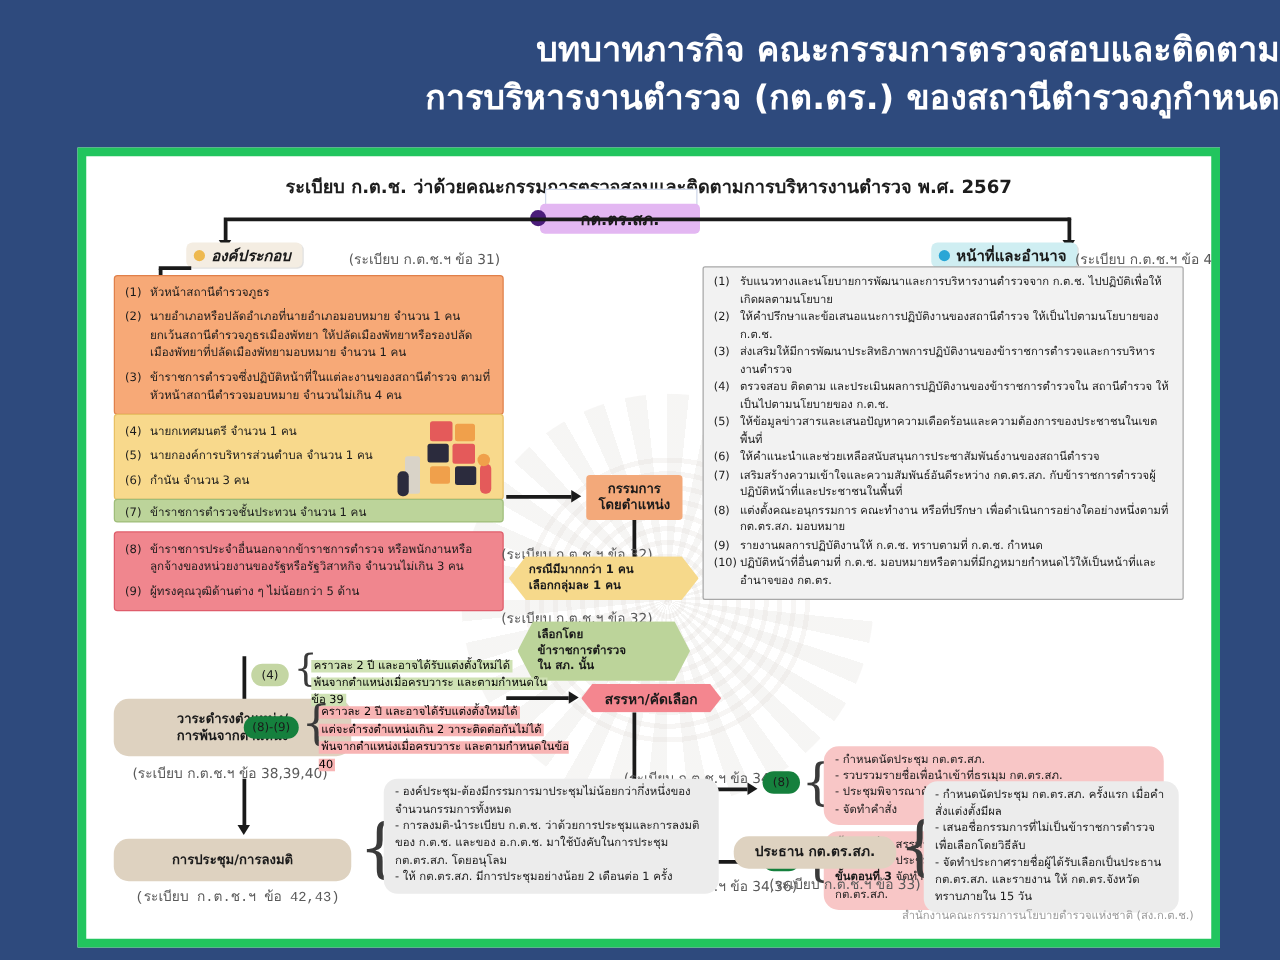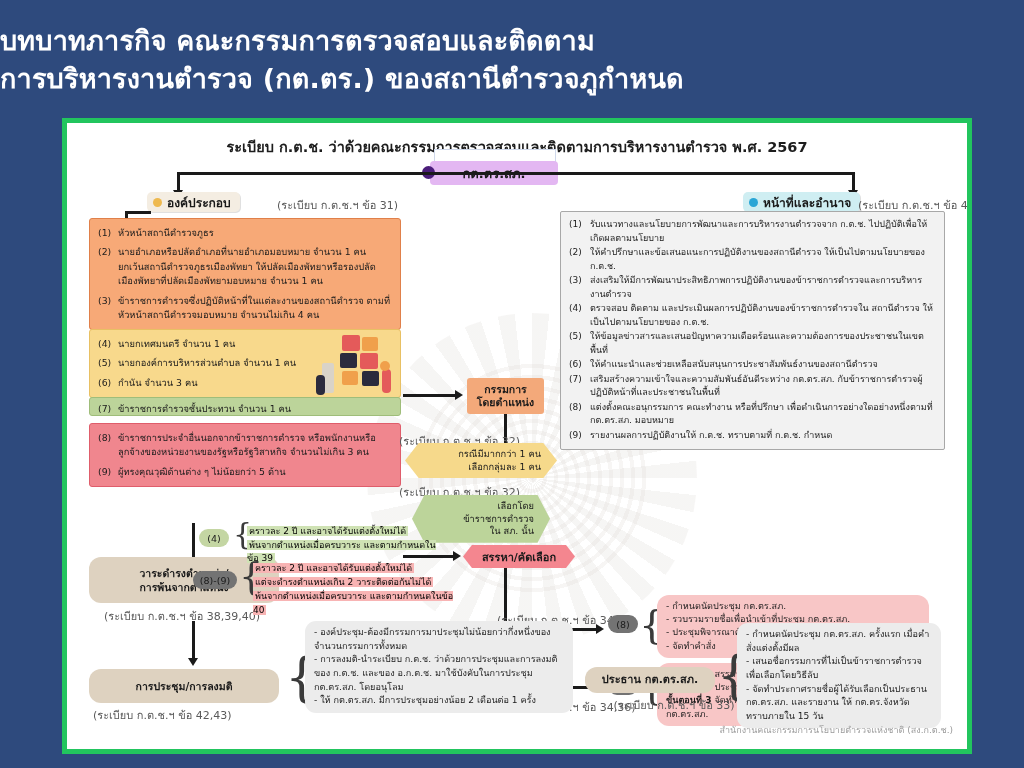--- a/index.html
+++ b/index.html
@@ -4,30 +4,30 @@
 <style>
   html,body{margin:0;padding:0;}
   body{
     width:1024px;height:768px;overflow:hidden;
     background:#2e4a7d;
     font-family:"DejaVu Sans","Liberation Sans",sans-serif;
   }
   .slide{position:relative;width:1024px;height:768px;}
 
   
-  .title-wrap{position:absolute;left:0;top:22px;width:1024px;text-align:left;}
+  .title-wrap{position:absolute;left:0;top:22px;width:1024px;text-align:right;}
   .title-line{
     color:#ffffff;font-size:27px;font-weight:bold;line-height:1.42;
     letter-spacing:.2px;
   }
 
   
   .canvas{
     position:absolute;left:62px;top:118px;width:900px;height:626px;
-    background:#ffffff;border:5px solid #22c55e;overflow:hidden;
+    background:#ffffff;border:7px solid #22c55e;overflow:hidden;
   }
   .watermark{
     position:absolute;left:300px;top:190px;width:330px;height:330px;
     border-radius:50%;
     background:
       radial-gradient(circle at 50% 50%, rgba(215,210,205,.30) 0 2px, transparent 2px),
       repeating-conic-gradient(from 0deg, rgba(205,198,192,.22) 0deg 6deg, rgba(255,255,255,0) 6deg 12deg);
     opacity:.75;pointer-events:none;
   }
   .watermark:after{
@@ -64,21 +64,21 @@
   .arrow-dn{position:absolute;width:0;height:0;border-left:5px solid transparent;border-right:5px solid transparent;border-top:8px solid #1a1a1a;}
 
   
   .pill{
     position:absolute;height:20px;border-radius:5px;
     display:flex;align-items:center;padding:0 9px 0 20px;
     font-size:12px;font-weight:bold;color:#1a1a1a;
     box-shadow:1px 1px 0 rgba(0,0,0,.12);
   }
   .pill .bullet{position:absolute;left:6px;top:6px;width:9px;height:9px;border-radius:50%;}
-  .pill-org{left:80px;top:69px;background:#f4ede2;}
+  .pill-org{left:80px;top:69px;background:#f4ede2;font-style:italic;}
   .pill-org .bullet{background:#eeb94f;}
   .pill-duty{left:676px;top:69px;background:#cfeef2;}
   .pill-duty .bullet{background:#2aa6d6;}
 
   
   .comp{position:absolute;left:22px;width:312px;box-sizing:border-box;
         font-size:9.3px;line-height:1.55;color:#1b1b1b;padding:7px 8px;}
   .comp ol{margin:0;padding:0;list-style:none;}
   .comp li{margin:0 0 5px 0;padding-left:20px;position:relative;}
   .comp li:last-child{margin-bottom:0;}
@@ -105,21 +105,21 @@
 
   
   .mid-orange{
     position:absolute;left:400px;top:255px;width:77px;height:36px;
     background:#f3a97a;border-radius:3px;
     display:flex;flex-direction:column;align-items:center;justify-content:center;
     font-size:10.5px;font-weight:bold;color:#1a1a1a;line-height:1.25;
   }
   
   .hexnote{
-    position:absolute;text-align:right;font-size:9.3px;font-weight:normal;
+    position:absolute;text-align:left;font-size:9.3px;font-weight:bold;
     color:#1a1a1a;line-height:1.35;padding:5px 16px;
     clip-path:polygon(9% 0,91% 0,100% 50%,91% 100%,9% 100%,0 50%);
   }
   .hex-y{left:338px;top:320px;width:120px;background:#f6d98b;}
   .hex-g{left:345px;top:372px;width:106px;background:#bcd49a;}
 
   
   .lozenge{
     position:absolute;display:flex;align-items:center;justify-content:center;
     background:#f4868f;color:#1a1a1a;font-size:11px;font-weight:bold;
@@ -127,21 +127,21 @@
   }
   .lz-recruit{left:396px;top:422px;width:112px;height:23px;}
   .lz-step{left:407px;top:521px;width:82px;height:22px;}
 
   
   .circ{
     position:absolute;border-radius:50%;display:flex;align-items:center;justify-content:center;
     font-size:9.5px;color:#1a1a1a;
   }
   .circ-green{background:#c4d6a3;width:30px;height:18px;border-radius:9px;}
-  .circ-pink{background:#737373;width:30px;height:18px;border-radius:9px;}
+  .circ-pink{background:#15803d;width:30px;height:18px;border-radius:9px;}
 
   
   .bubble{
     position:absolute;background:#f8c6c6;border-radius:12px;
     font-size:9.1px;line-height:1.45;color:#1b1b1b;padding:5px 9px;box-sizing:border-box;
   }
   .bubble.strong b{font-weight:bold;}
   .bubble-gray{
     position:absolute;background:#ececec;border-radius:11px;
     font-size:9.1px;line-height:1.5;color:#1b1b1b;padding:5px 9px;box-sizing:border-box;
@@ -254,20 +254,21 @@
       <ol>
         <li><span class="num">(1)</span><span>รับแนวทางและนโยบายการพัฒนาและการบริหารงานตำรวจจาก ก.ต.ช. ไปปฏิบัติเพื่อให้เกิดผลตามนโยบาย</span></li>
         <li><span class="num">(2)</span><span>ให้คำปรึกษาและข้อเสนอแนะการปฏิบัติงานของสถานีตำรวจ ให้เป็นไปตามนโยบายของ ก.ต.ช.</span></li>
         <li><span class="num">(3)</span><span>ส่งเสริมให้มีการพัฒนาประสิทธิภาพการปฏิบัติงานของข้าราชการตำรวจและการบริหารงานตำรวจ</span></li>
         <li><span class="num">(4)</span><span>ตรวจสอบ ติดตาม และประเมินผลการปฏิบัติงานของข้าราชการตำรวจใน สถานีตำรวจ ให้เป็นไปตามนโยบายของ ก.ต.ช.</span></li>
         <li><span class="num">(5)</span><span>ให้ข้อมูลข่าวสารและเสนอปัญหาความเดือดร้อนและความต้องการของประชาชนในเขตพื้นที่</span></li>
         <li><span class="num">(6)</span><span>ให้คำแนะนำและช่วยเหลือสนับสนุนการประชาสัมพันธ์งานของสถานีตำรวจ</span></li>
         <li><span class="num">(7)</span><span>เสริมสร้างความเข้าใจและความสัมพันธ์อันดีระหว่าง กต.ตร.สภ. กับข้าราชการตำรวจผู้ปฏิบัติหน้าที่และประชาชนในพื้นที่</span></li>
         <li><span class="num">(8)</span><span>แต่งตั้งคณะอนุกรรมการ คณะทำงาน หรือที่ปรึกษา เพื่อดำเนินการอย่างใดอย่างหนึ่งตามที่ กต.ตร.สภ. มอบหมาย</span></li>
         <li><span class="num">(9)</span><span>รายงานผลการปฏิบัติงานให้ ก.ต.ช. ทราบตามที่ ก.ต.ช. กำหนด</span></li>
+        <li><span class="num">(10)</span><span>ปฏิบัติหน้าที่อื่นตามที่ ก.ต.ช. มอบหมายหรือตามที่มีกฎหมายกำหนดไว้ให้เป็นหน้าที่และอำนาจของ กต.ตร.</span></li>
       </ol>
     </div>
 
     <div class="ln-h" style="left:336px;top:271px;width:52px;"></div>
     <div class="ar-r" style="left:388px;top:267px;"></div>
 
     <div class="mid-orange">
       <span>กรรมการ</span>
       <span>โดยตำแหน่ง</span>
     </div>
@@ -318,21 +319,21 @@
       <span>(8)</span>
     </div>
     <div class="circ circ-pink" style="left:541px;top:554px;">
       <span>(9)</span>
     </div>
     <div class="brace" style="left:572px;top:481px;">{</div>
     <div class="brace" style="left:572px;top:542px;">{</div>
 
     <div class="bubble" style="left:590px;top:472px;width:272px;">
       <div>- กำหนดนัดประชุม กต.ตร.สภ.</div>
-      <div>- รวบรวมรายชื่อเพื่อนำเข้าที่ประชุม กต.ตร.สภ.</div>
+      <div>- รวบรวมรายชื่อเพื่อนำเข้าที่ธรเมุม กต.ตร.สภ.</div>
       <div>- ประชุมพิจารณาคัดเลือก</div>
       <div>- จัดทำคำสั่ง</div>
     </div>
 
     <div class="bubble strong" style="left:590px;top:540px;width:272px;">
       <div><b>ขั้นตอนที่ 1</b><span> สรรหาผู้ทรงคุณวุฒิด้านต่าง ๆ</span></div>
       <div><b>ขั้นตอนที่ 2</b><span> ประชุมพิจารณาคัดเลือกผู้ทรงคุณวุฒิด้านต่าง ๆ</span></div>
       <div><b>ขั้นตอนที่ 3</b><span> จัดทำร่างคำสั่งแต่งตั้งเป็นกรรมการผู้ทรงคุณวุฒิใน กต.ตร.สภ.</span></div>
     </div>
 
@@ -363,21 +364,21 @@
       <div><span class="hl-pink">แต่จะดำรงตำแหน่งเกิน 2 วาระติดต่อกันไม่ได้</span></div>
       <div><span class="hl-pink">พ้นจากตำแหน่งเมื่อครบวาระ และตามกำหนดในข้อ 40</span></div>
     </div>
 
     <div class="ln-v" style="left:125px;top:498px;height:40px;"></div>
     <div class="ar-d" style="left:121px;top:535px;"></div>
 
     <div class="beige-node" style="left:22px;top:546px;width:190px;height:34px;">
       <span>การประชุม/การลงมติ</span>
     </div>
-    <div class="ref" style="position:absolute;left:26px;top:583px;width:190px;text-align:left;">(ระเบียบ ก.ต.ช.ฯ ข้อ 42,43)</div>
+    <div class="ref" style="position:absolute;left:26px;top:583px;width:190px;text-align:center;font-family:Liberation Mono, monospace;">(ระเบียบ ก.ต.ช.ฯ ข้อ 42,43)</div>
 
     <div class="brace" style="left:218px;top:528px;font-size:52px;">{</div>
     <div class="bubble-gray" style="left:238px;top:498px;width:268px;">
       <div>- องค์ประชุม-ต้องมีกรรมการมาประชุมไม่น้อยกว่ากึ่งหนึ่งของจำนวนกรรมการทั้งหมด</div>
       <div>- การลงมติ-นำระเบียบ ก.ต.ช. ว่าด้วยการประชุมและการลงมติของ ก.ต.ช. และของ อ.ก.ต.ช. มาใช้บังคับในการประชุม กต.ตร.สภ. โดยอนุโลม</div>
       <div>- ให้ กต.ตร.สภ. มีการประชุมอย่างน้อย 2 เดือนต่อ 1 ครั้ง</div>
     </div>
 
     <div class="beige-node" style="left:518px;top:544px;width:130px;height:26px;font-size:11px;">
       <span>ประธาน กต.ตร.สภ.</span>

